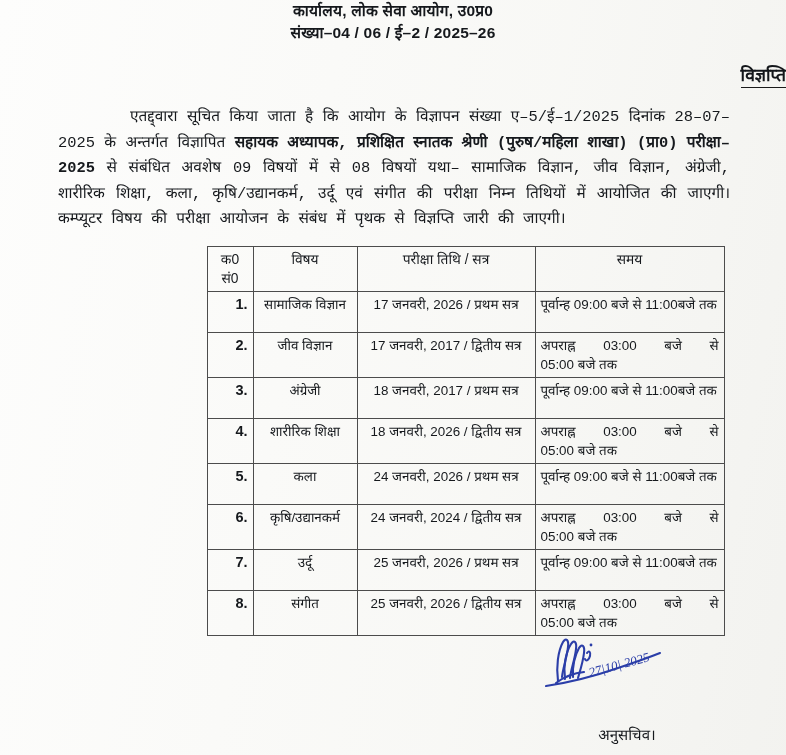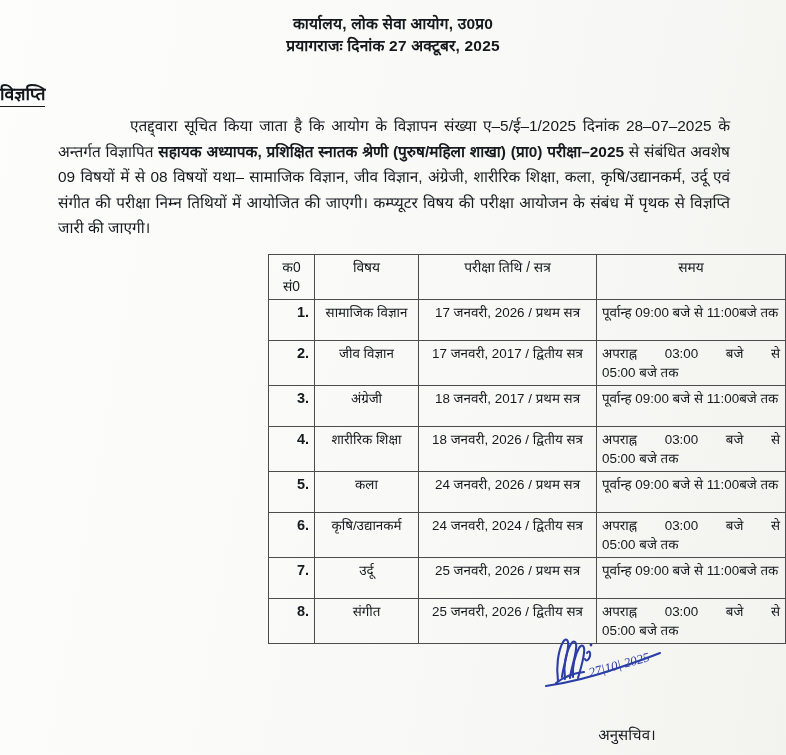--- a/index.html
+++ b/index.html
@@ -21,62 +21,61 @@
     position: absolute;
     inset: 0;
     background:
       linear-gradient(100deg, rgba(250,250,248,0) 0%, rgba(244,244,240,0.55) 62%, rgba(238,238,234,0.7) 100%);
     padding: 0;
     box-sizing: border-box;
   }
 
   .doc-head {
     text-align: center;
-    padding-top: 13px;
     font-family: "Liberation Sans", "DejaVu Sans", sans-serif;
   }
   .doc-head div {
     font-size: 15.5px;
     line-height: 21.5px;
     font-weight: 600;
     letter-spacing: .2px;
     color: #15181c;
   }
 
   .title-wrap {
-    text-align: left;
-    margin-top: 25px;
+    text-align: right;
+    margin-top: 19px;
   }
   .title {
     display: inline-block;
     font-family: "Liberation Sans", "DejaVu Sans", sans-serif;
     font-size: 17.5px;
     font-weight: 700;
     border-bottom: 1.6px solid #1a1a1a;
     padding-bottom: 1px;
     color: #13161a;
   }
 
   .body-text {
-    margin: 6px 56px 0 58px;
-    font-family: Liberation Sans, sans-serif;
+    margin: 17px 56px 0 58px;
+    font-family: Liberation Mono, monospace;
     font-size: 15.4px;
     line-height: 25.5px;
     text-align: justify;
     text-justify: inter-word;
     color: #16191d;
   }
   .body-text .indent { display: inline-block; width: 72px; }
   .body-text b { font-weight: 700; }
 
   
   .table-wrap {
     margin: 13px 0 0 0;
     display: flex;
-    justify-content: flex-end;
+    justify-content: center;
     padding-left: 145px;
   }
   table.schedule {
     border-collapse: collapse;
     width: 517px;
     table-layout: fixed;
     font-family: "Liberation Sans", "DejaVu Sans", sans-serif;
     font-size: 13.4px;
     color: #16191d;
   }
@@ -140,21 +139,21 @@
     pointer-events: none;
   }
 </style>
 </head>
 <body>
 
 <div class="page">
 
   <div class="doc-head">
     <div>कार्यालय, लोक सेवा आयोग, उ0प्र0</div>
-    <div>प्रयागराजः दिनांक 27 अक्टूबर, 2025</div>
+    <div>संख्या–04 / 06 / ई–2 / 2025–26</div>
   </div>
 
   <div class="title-wrap">
     <span class="title">विज्ञप्ति</span>
   </div>
 
   <p class="body-text">
     <span class="indent"></span><span>एतद्द्वारा सूचित किया जाता है कि आयोग के विज्ञापन संख्या ए–5/ई–1/2025 दिनांक 28–07–2025 के अन्तर्गत विज्ञापित </span><b>सहायक अध्यापक, प्रशिक्षित स्नातक श्रेणी (पुरुष/महिला शाखा) (प्रा0) परीक्षा–2025</b><span> से संबंधित अवशेष 09 विषयों में से 08 विषयों यथा– सामाजिक विज्ञान, जीव विज्ञान, अंग्रेजी, शारीरिक शिक्षा, कला, कृषि/उद्यानकर्म, उर्दू एवं संगीत की परीक्षा निम्न तिथियों में आयोजित की जाएगी। कम्प्यूटर विषय की परीक्षा आयोजन के संबंध में पृथक से विज्ञप्ति जारी की जाएगी।</span>
   </p>
 

